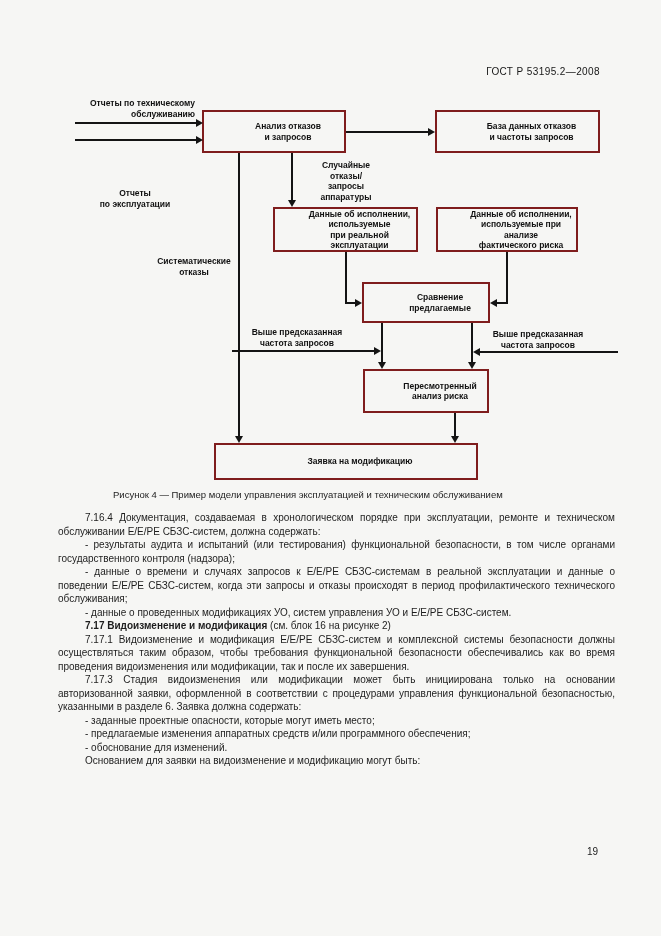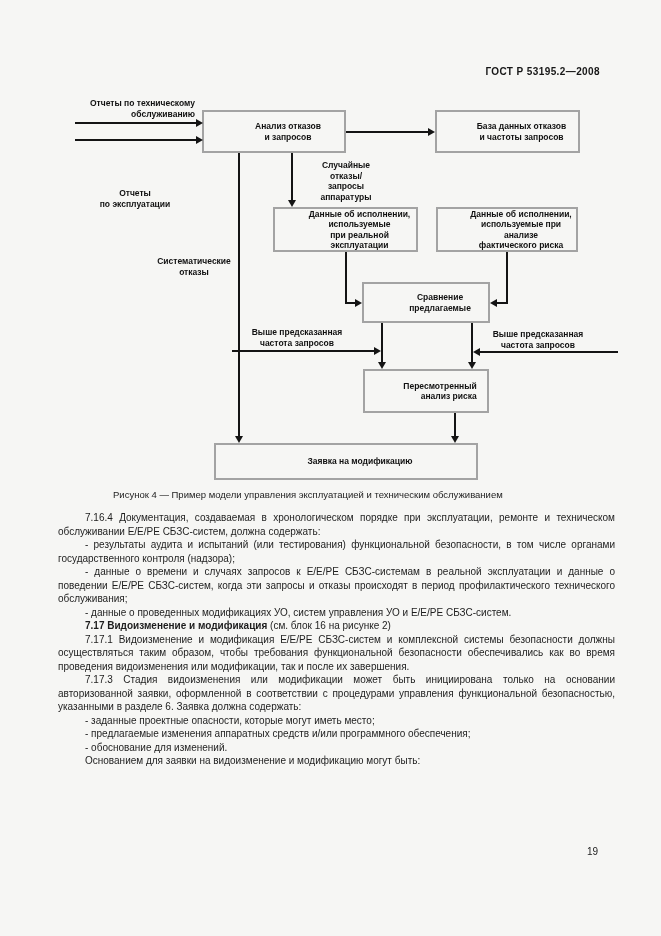--- a/index.html
+++ b/index.html
@@ -1,37 +1,37 @@
 <!DOCTYPE html>
 <html><head>
 <meta charset="utf-8">
 <style>
   html,body{margin:0;padding:0;}
   body{background:#e9e9e7;font-family:"Liberation Sans",sans-serif;}
   #page{position:relative;width:661px;height:936px;background:#f6f6f4;color:#1d1d1d;overflow:hidden;}
 
-  .header{position:absolute;top:66px;right:61px;font-size:10px;font-weight:700;letter-spacing:.4px;color:#161616;}
+  .header{position:absolute;top:66px;right:61px;font-size:10px;font-weight:400;letter-spacing:.4px;color:#161616;}
 
   
-  .box{position:absolute;border:2px solid #a3a3a3;box-sizing:border-box;display:flex;align-items:center;justify-content:center;
+  .box{position:absolute;border:2px solid #7f1d1d;box-sizing:border-box;display:flex;align-items:center;justify-content:center;
        text-align:center;font-weight:700;font-size:8.5px;line-height:10.5px;white-space:pre-line;color:#111;padding-left:28px;}
   .dlabel{position:absolute;text-align:center;font-weight:700;font-size:8.5px;line-height:10.5px;white-space:pre-line;color:#111;}
   .hline{position:absolute;height:2px;background:#141414;}
   .vline{position:absolute;width:2px;background:#141414;}
   .arr-r{position:absolute;width:0;height:0;border-top:4px solid transparent;border-bottom:4px solid transparent;border-left:7px solid #141414;}
   .arr-l{position:absolute;width:0;height:0;border-top:4px solid transparent;border-bottom:4px solid transparent;border-right:7px solid #141414;}
   .arr-d{position:absolute;width:0;height:0;border-left:4px solid transparent;border-right:4px solid transparent;border-top:7px solid #141414;}
 
   
   #b-analysis {left:202px;top:110px;width:144px;height:43px;}
-  #b-database {left:435px;top:110px;width:145px;height:43px;}
+  #b-database {left:435px;top:110px;width:165px;height:43px;}
   #b-data-real{left:273px;top:207px;width:145px;height:45px;}
   #b-data-risk{left:436px;top:207px;width:142px;height:45px;}
   #b-compare  {left:362px;top:282px;width:128px;height:41px;}
-  #b-revised  {left:363px;top:369px;width:126px;height:44px;text-align:right;}
+  #b-revised  {left:363px;top:369px;width:126px;height:44px;}
   #b-request  {left:202px;top:443px;width:264px;height:37px;margin-left:12px;}
 
   
   #l-maint   {left:70px; top:98px; width:125px;text-align:right;}
   #l-oper    {left:85px; top:145px;width:100px;margin-top:43px;}
   #l-random  {left:312px;top:160px;width:68px;}
   #l-system  {left:152px;top:256px;width:84px;}
   #l-freq-l  {left:237px;top:327px;width:120px;}
   #l-freq-r  {left:482px;top:329px;width:112px;}
 

